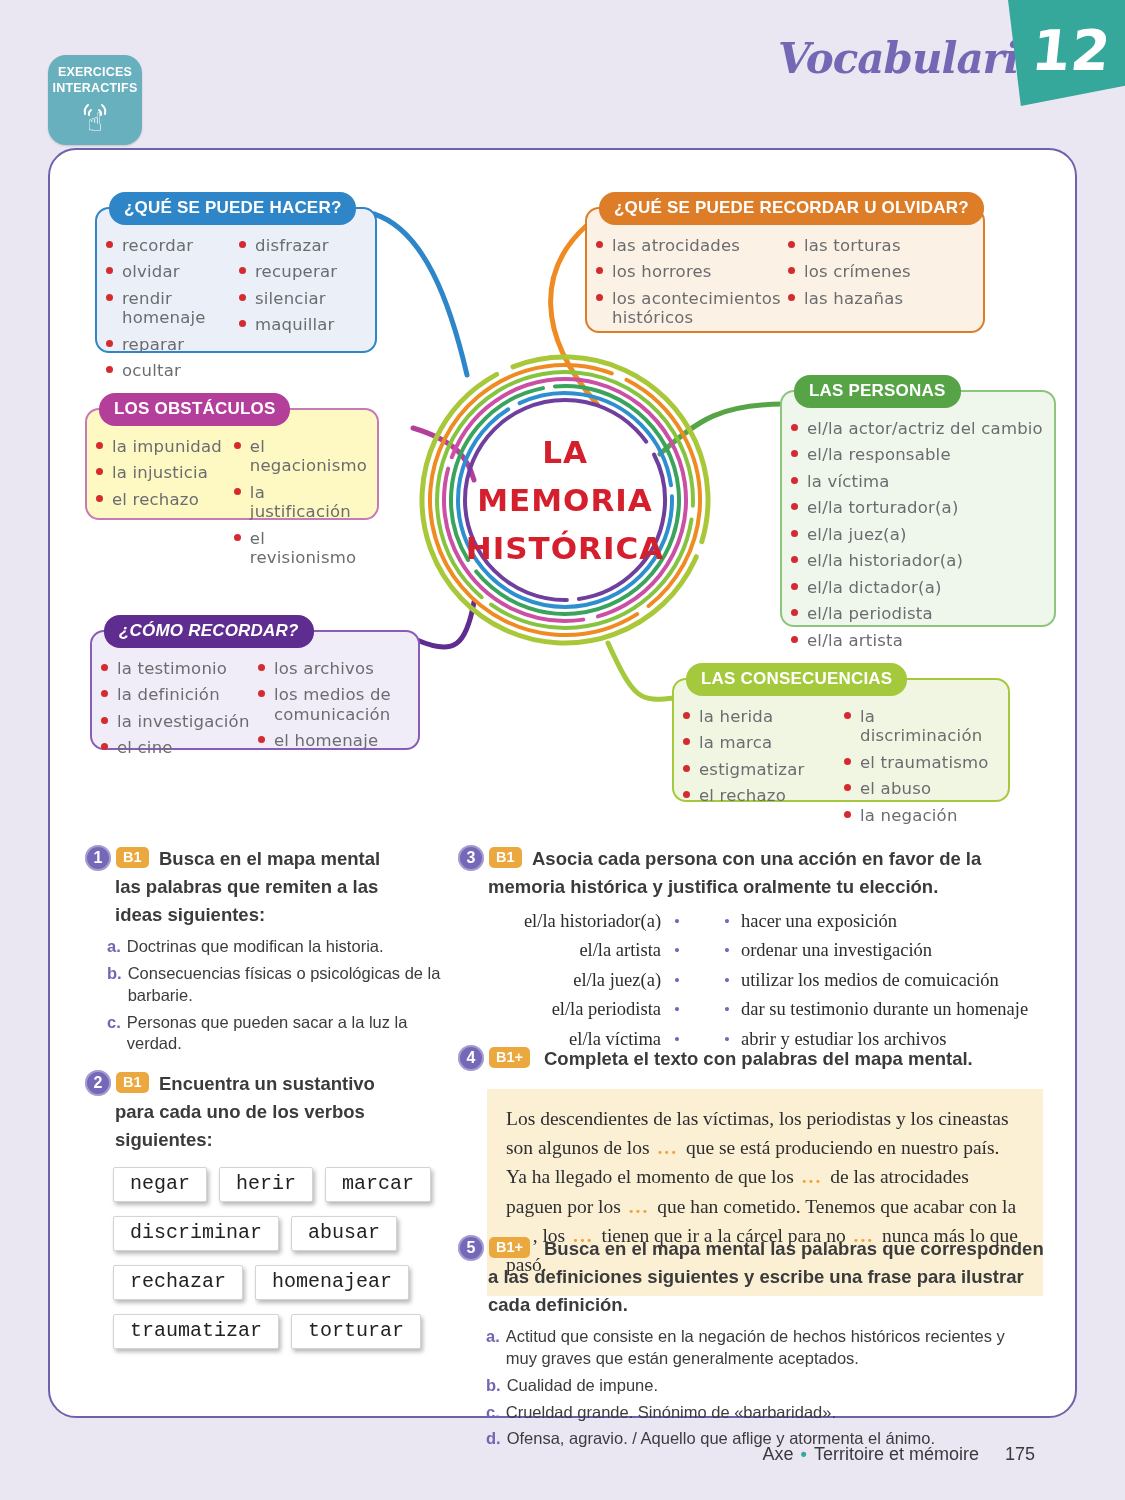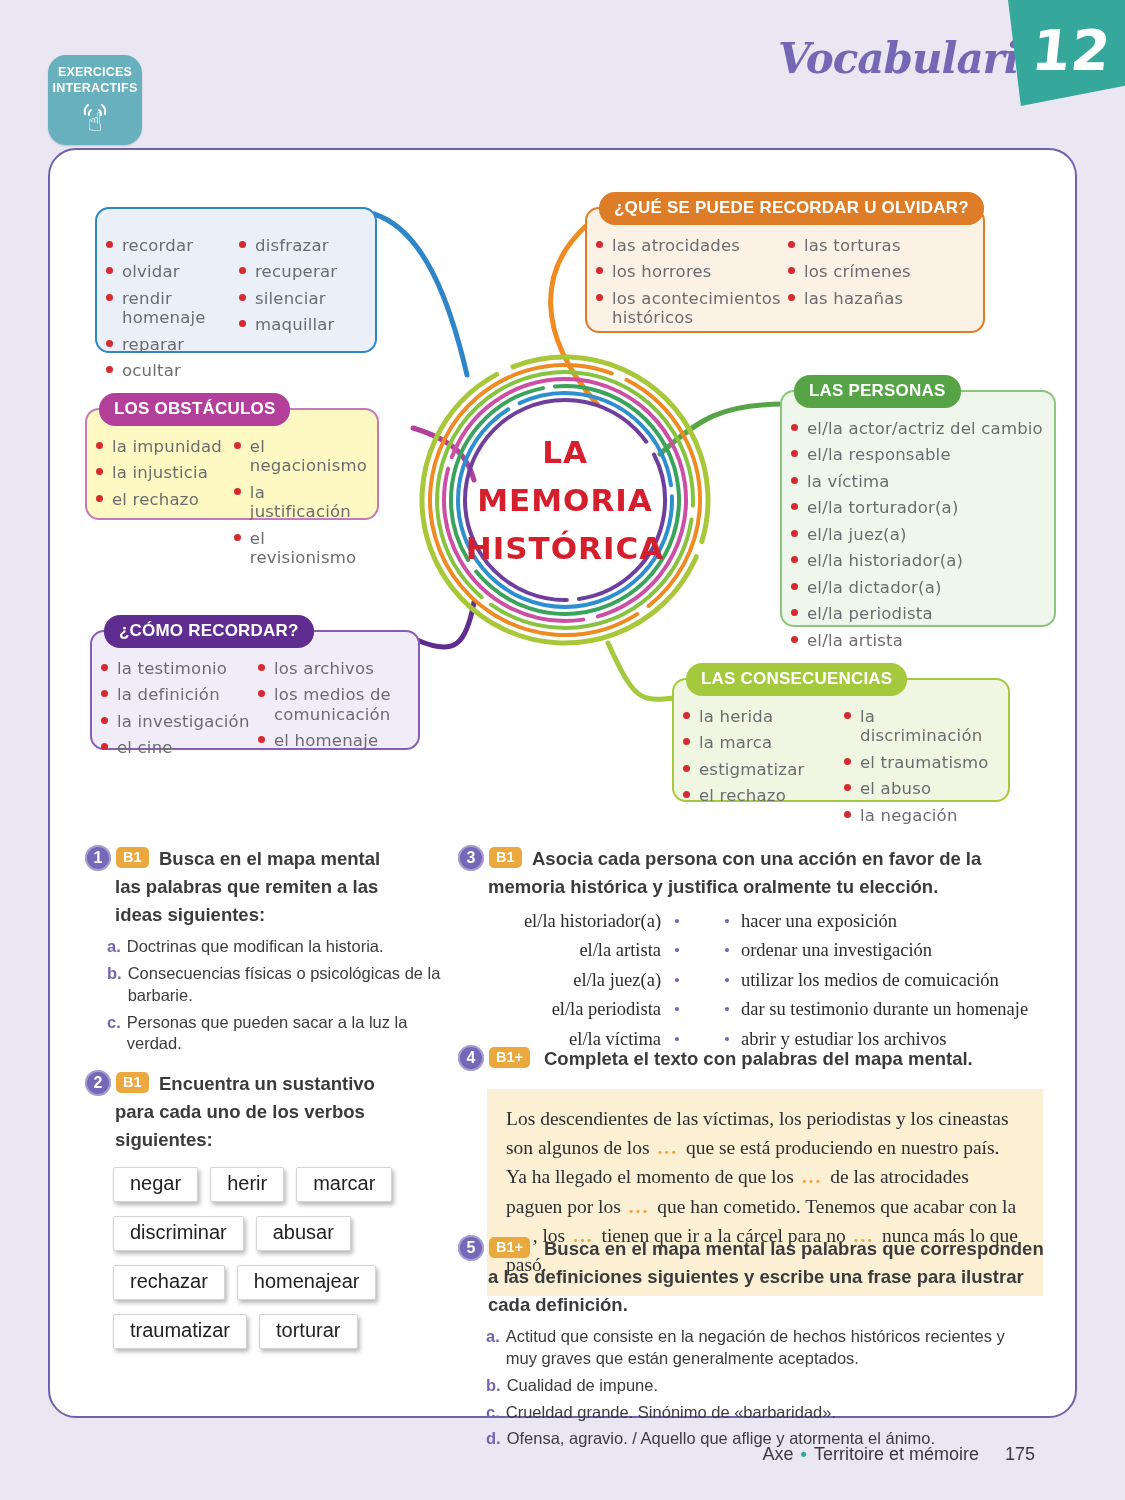--- a/index.html
+++ b/index.html
@@ -48,21 +48,21 @@
     font-size:14.5px; padding:2px 7px 3px; border-radius:5px; }
   .ex-instr { margin-left:30px; font-size:18.5px; font-weight:600; color:#3b3b3d; line-height:1.5; }
   .ind-b1 { text-indent:44px; }
   .ind-b1p { text-indent:56px; }
   .ex-items { margin:8px 0 0 22px; }
   .ex-item { display:flex; font-size:16.5px; color:#3c3c3e; line-height:1.32; margin:5px 0; }
   .ex-item .letter { color:#7166b3; font-weight:bold; margin-right:6px; flex:none; }
 
   .card-rows { margin:14px 0 0 28px; }
   .card-row { margin-bottom:14px; }
-  .word-card { display:inline-block; font-family:Liberation Sans, sans-serif; font-size:20px;
+  .word-card { display:inline-block; font-family:Liberation Mono, monospace; font-size:20px;
     color:#222; background:#fff; border:1px solid #d4d4d4; border-radius:2px;
     padding:4px 16px 6px; margin-right:12px; box-shadow:2px 3px 4px rgba(0,0,0,.28); }
 
   .match { display:flex; margin:10px 0 0 30px; font-family:"Liberation Serif", serif;
     font-size:18.5px; color:#2c2c2e; }
   .m-colL { width:192px; }
   .m-colR { margin-left:44px; }
   .m-row { display:flex; align-items:baseline; height:29.5px; }
   .m-colL .m-row { justify-content:flex-end; }
   .m-dot { color:#7568b8; font-size:17px; }
@@ -124,20 +124,21 @@
     </g>
   </svg>
 
   <div class="mm-center">
     <div>LA</div>
     <div>MEMORIA</div>
     <div>HISTÓRICA</div>
   </div>
 
   <div class="mm-box" style="left: 95px; top: 207px; width: 282px; height: 146px; border-color: rgb(46, 134, 200); background: rgb(234, 239, 248);">
+    <div class="mm-pill" style="background: rgb(46, 134, 200);">¿QUÉ SE PUEDE HACER?</div>
       <div class="mm-cols">
         <div class="mm-col">
           <div class="mm-item">recordar</div>
           <div class="mm-item">olvidar</div>
           <div class="mm-item">rendir homenaje</div>
           <div class="mm-item">reparar</div>
           <div class="mm-item">ocultar</div>
         </div>
         <div class="mm-col">
           <div class="mm-item">disfrazar</div>
@@ -187,21 +188,21 @@
           <div class="mm-item">el/la torturador(a)</div>
           <div class="mm-item">el/la juez(a)</div>
           <div class="mm-item">el/la historiador(a)</div>
           <div class="mm-item">el/la dictador(a)</div>
           <div class="mm-item">el/la periodista</div>
           <div class="mm-item">el/la artista</div>
         </div>
       </div>
   </div>
   <div class="mm-box" style="left: 90px; top: 630px; width: 330px; height: 120px; border-color: rgb(138, 92, 184); background: rgb(241, 237, 248);">
-    <div class="mm-pill" style="background: rgb(95, 44, 143);">¿CÓMO RECORDAR?</div>
+    <div class="mm-pill" style="background: rgb(95, 44, 143); font-style: italic;">¿CÓMO RECORDAR?</div>
       <div class="mm-cols">
         <div class="mm-col">
           <div class="mm-item">la testimonio</div>
           <div class="mm-item">la definición</div>
           <div class="mm-item">la investigación</div>
           <div class="mm-item">el cine</div>
         </div>
         <div class="mm-col">
           <div class="mm-item">los archivos</div>
           <div class="mm-item">los medios de comunicación</div>

